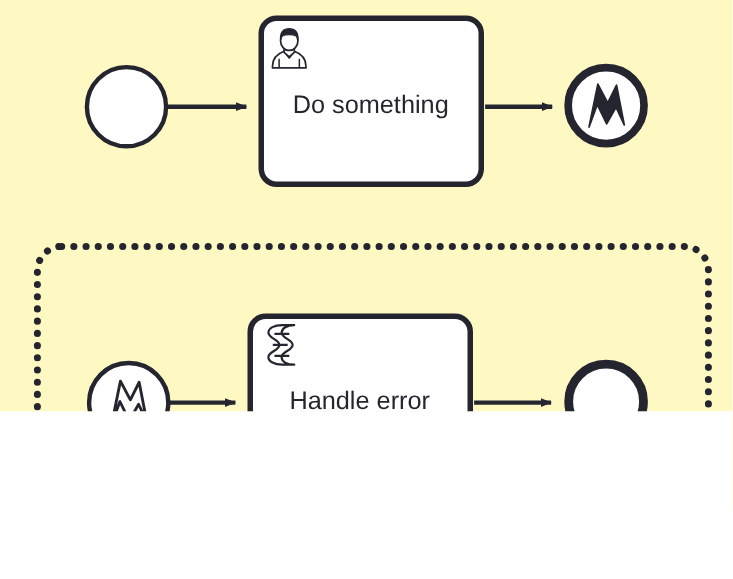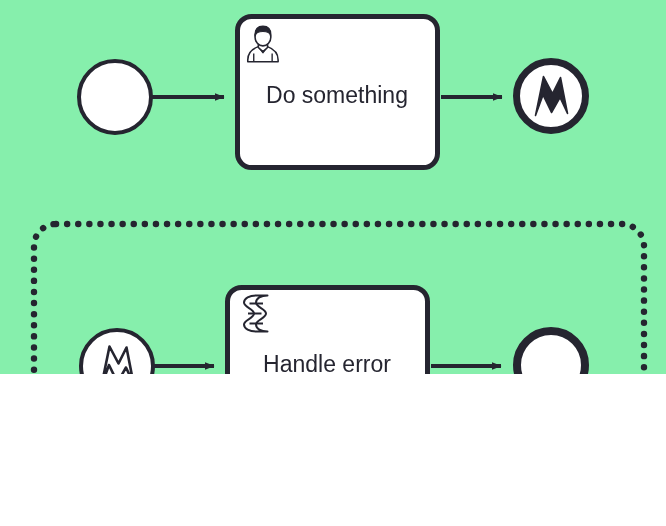--- a/index.html
+++ b/index.html
@@ -7,21 +7,21 @@
     padding: 0;
     background: #ffffff;
   }
   body {
     font-family: "Liberation Sans", sans-serif;
   }
   #canvas {
     position: relative;
     width: 666px;
     height: 374px;
-    background: #86efac;
+    background: #fef9c3;
     overflow: hidden;
   }
   #canvas svg {
     display: block;
   }
   .bpmn-label {
     font-family: "Liberation Sans", sans-serif;
     font-size: 23px;
     fill: #252530;
     text-anchor: middle;

